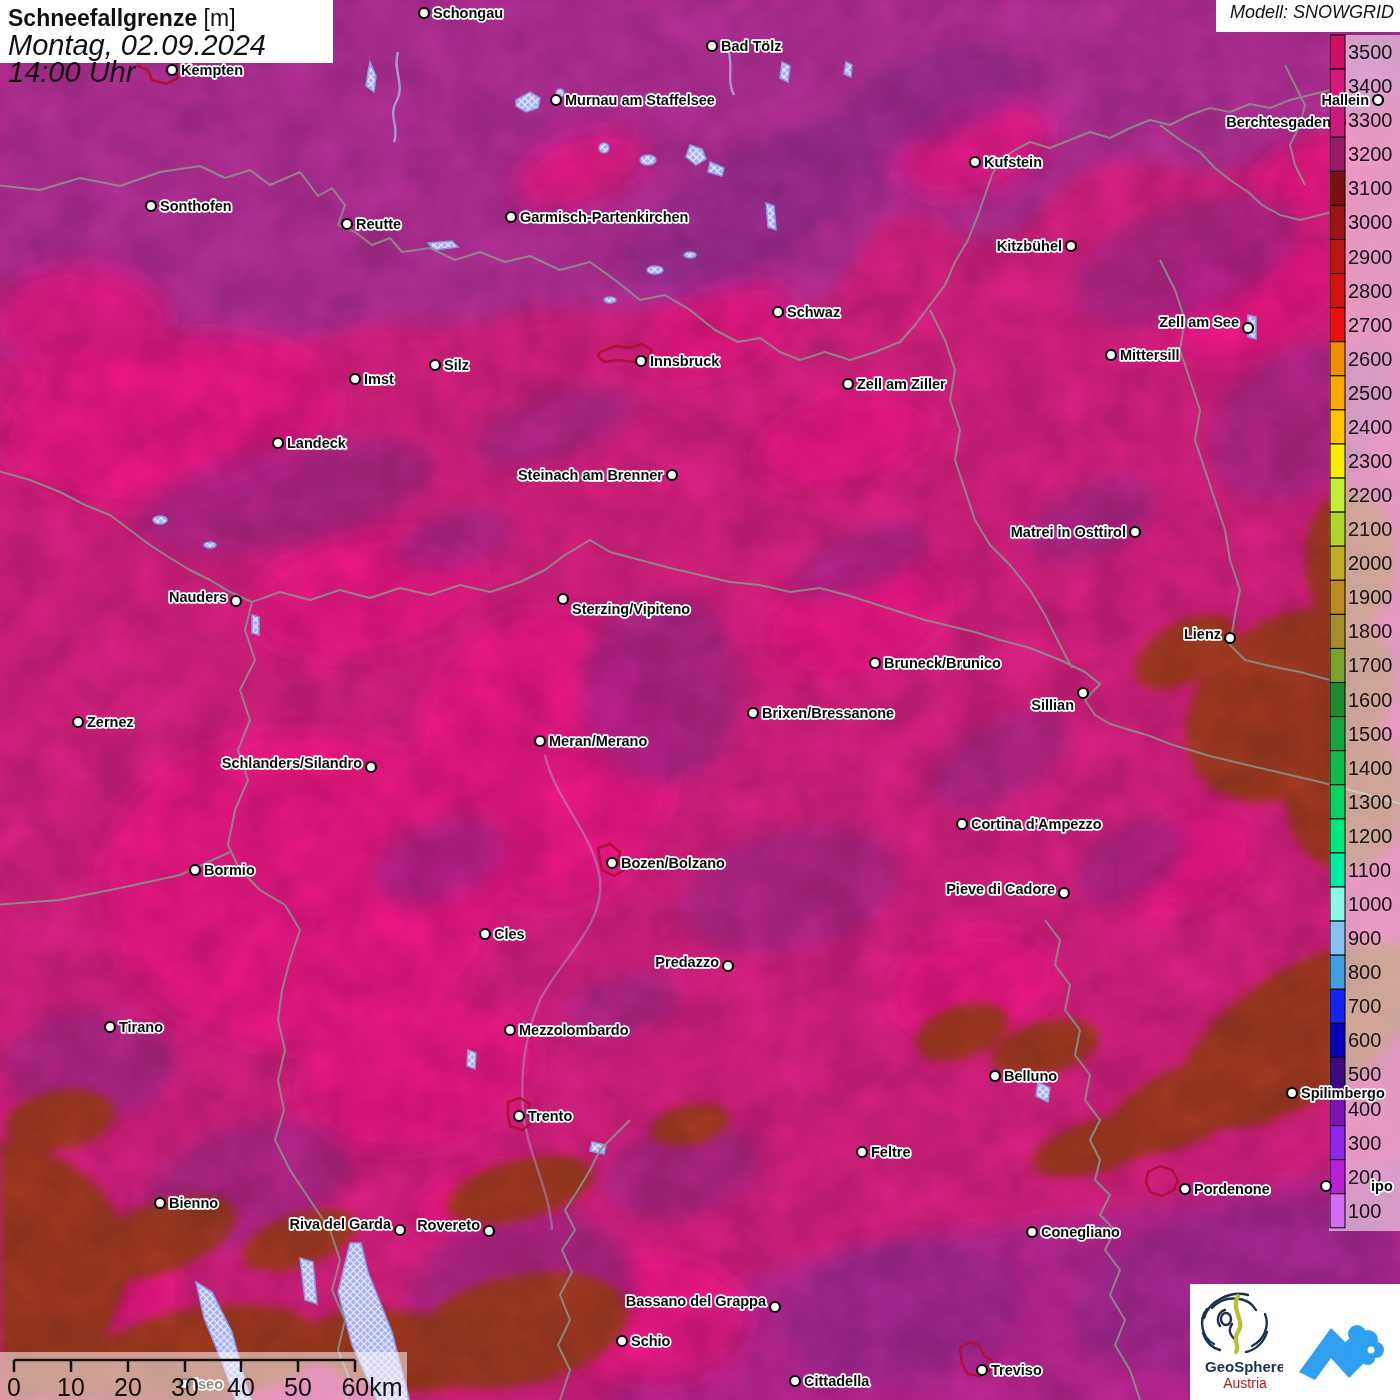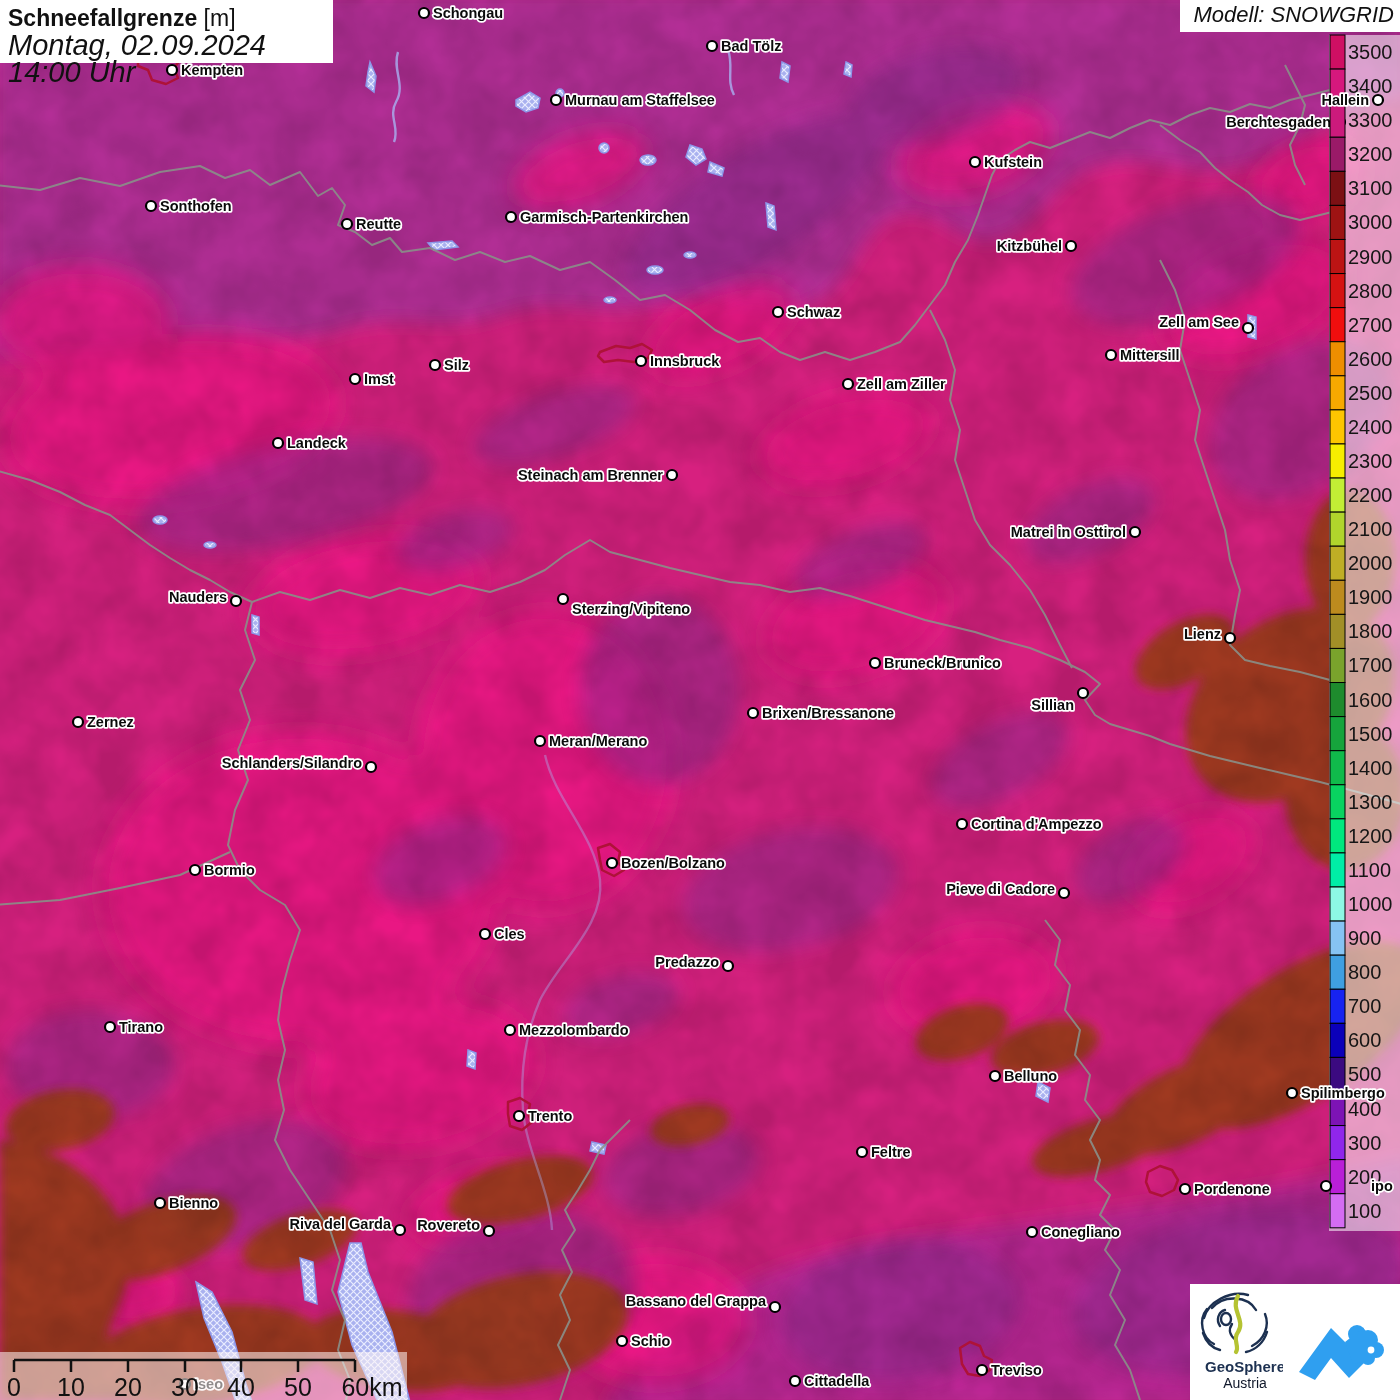--- a/index.html
+++ b/index.html
@@ -6,26 +6,26 @@
   #stage{position:relative;width:1400px;height:1400px;overflow:hidden;font-family:"Liberation Sans",sans-serif;}
   #map-svg{position:absolute;left:0;top:0;}
   .noise{mix-blend-mode:multiply;}
   .city-label{font-family:"Liberation Sans",sans-serif;font-weight:bold;font-size:14.5px;fill:#0b0b0b;stroke:#ffffff;stroke-width:3.4px;paint-order:stroke;stroke-linejoin:round;}
   .cb-label{font-family:"Liberation Sans",sans-serif;font-size:20px;fill:#161616;}
   .panel{position:absolute;background:#ffffff;color:#111;}
   #title-box{left:0;top:0;width:333px;height:63px;padding:4px 0 8px 8px;box-sizing:border-box;}
   #title-line1{font-size:23px;font-weight:bold;line-height:28px;}
   #title-unit{font-weight:normal;}
   #title-line2{font-size:29px;font-style:italic;line-height:27px;}
-  #model-box{right:0;top:0;height:30px;padding:2px 6px 0 14px;font-size:22px;font-style:italic;text-align:right;}
+  #model-box{right:0;top:0;height:30px;padding:2px 6px 0 14px;font-size:18px;font-style:italic;text-align:right;}
   #scalebar{left:0;top:1352px;width:407px;height:48px;background:rgba(255,246,246,0.55);position:absolute;}
   .sb-label{font-family:"Liberation Sans",sans-serif;font-size:25px;fill:#111;}
   #geosphere-box{left:1190px;top:1284px;width:110px;height:116px;}
   #geosphere-box .l1{font-size:15px;font-weight:bold;color:#1c3050;text-align:center;margin-top:-4px;}
-  #geosphere-box .l2{font-size:14px;color:#0f172a;text-align:center;}
+  #geosphere-box .l2{font-size:14px;color:#b91c1c;text-align:center;}
   #avalanche-box{left:1283px;top:1284px;width:117px;height:116px;}
 </style>
 </head>
 <body>
 
 <div id="stage">
 
 <svg id="map-svg" width="1400" height="1400" viewBox="0 0 1400 1400">
   <defs>
     <pattern id="hatch" width="7" height="7" patternUnits="userSpaceOnUse">

